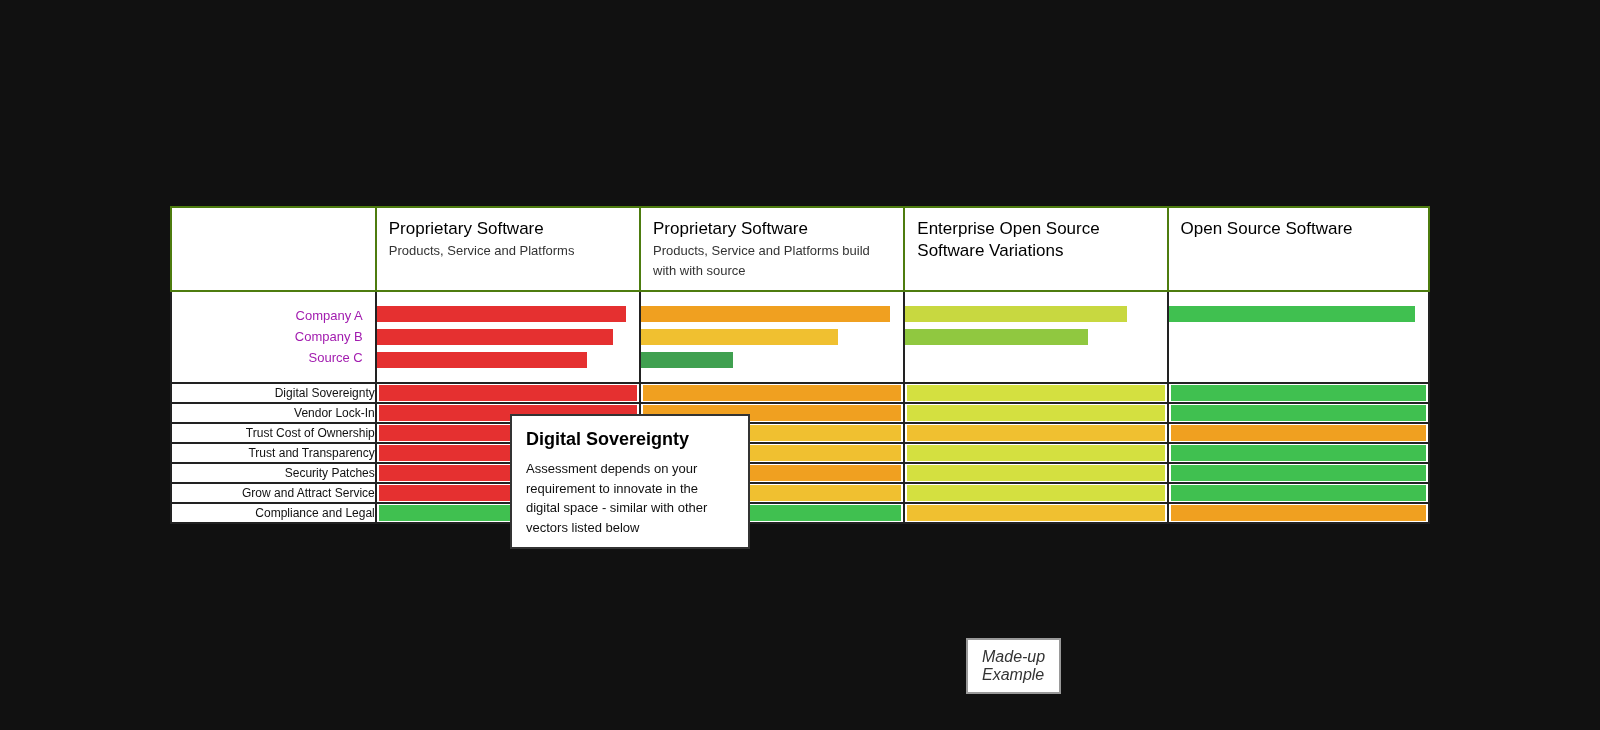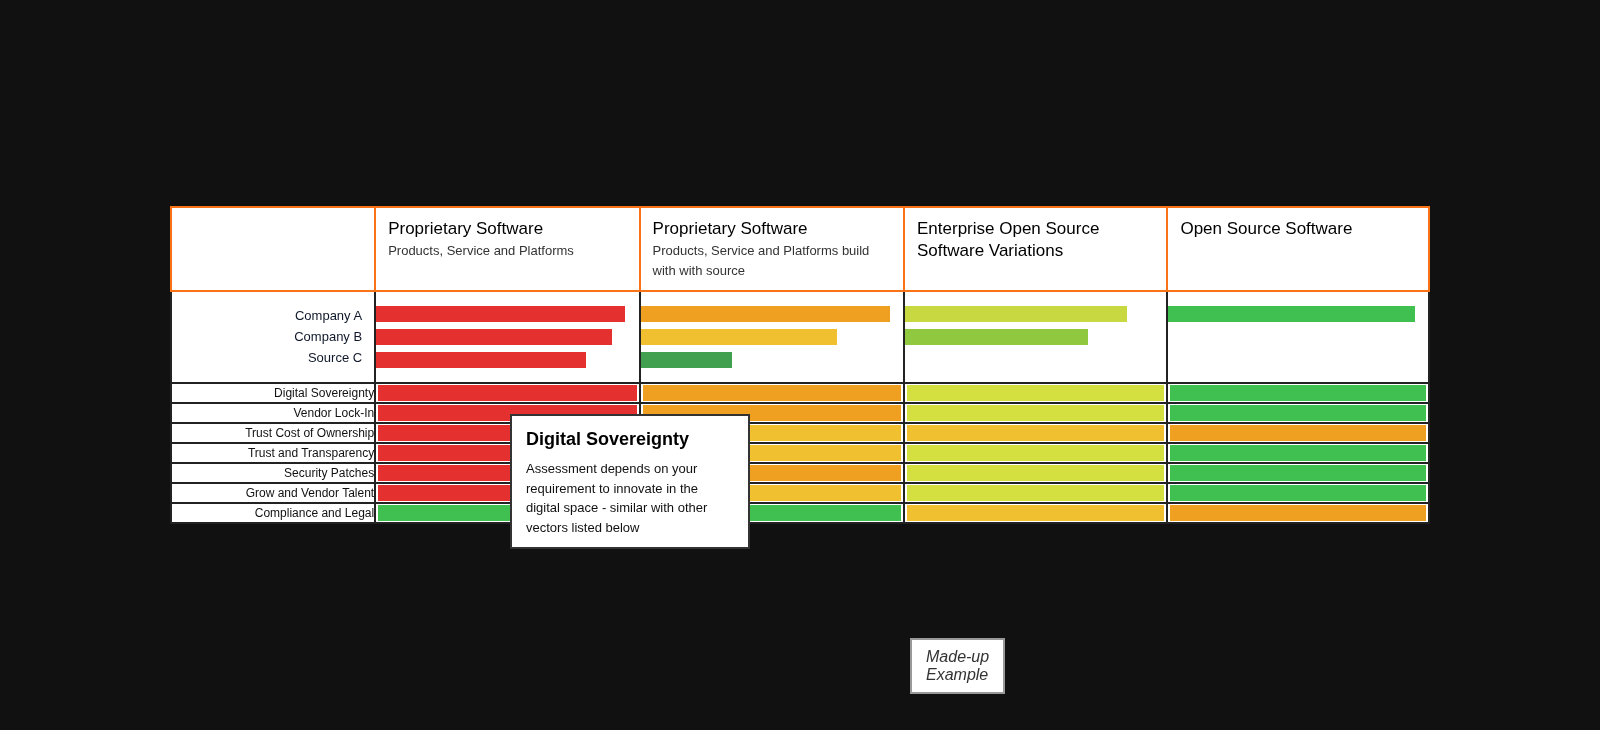--- a/index.html
+++ b/index.html
@@ -17,21 +17,21 @@
       background: #111;
       width: 1260px;
       position: relative;
     }
     .main-table {
       border-collapse: collapse;
       width: 100%;
       background: #fff;
     }
     .main-table td, .main-table th {
-      border: 2px solid #f97316;
+      border: 2px solid #4d7c0f;
     }
     
     .col-label { width: 220px; }
     .col-prop { width: 298px; }
     .col-prop-oss { width: 298px; }
     .col-enterprise { width: 298px; }
     .col-oss { width: 298px; }
 
     
     .header-cell {
@@ -69,21 +69,21 @@
     }
     .company-labels {
       display: flex;
       flex-direction: column;
       align-items: flex-end;
       gap: 6px;
       padding: 8px 4px;
     }
     .company-label {
       font-size: 13px;
-      color: #0f172a;
+      color: #a21caf;
     }
 
     .bars-cell {
       padding: 8px 0 8px 0;
       vertical-align: middle;
       background: #fff;
     }
     .bar-row {
       display: flex;
       align-items: center;
@@ -317,21 +317,21 @@
             <div class="full-bar" style="background:#f0a020;"></div>
           </td>
         <td class="metric-bar-cell bar-wrap">
             <div class="full-bar" style="background:#d4e040;"></div>
           </td>
         <td class="metric-bar-cell bar-wrap">
             <div class="full-bar" style="background:#40c050;"></div>
           </td>
       </tr>
       <tr class="metric-row">
-        <td class="metric-label-cell">Grow and Vendor Talent</td>
+        <td class="metric-label-cell">Grow and Attract Service</td>
         <td class="metric-bar-cell bar-wrap">
             <div class="full-bar" style="background:#e53030;"></div>
           </td>
         <td class="metric-bar-cell bar-wrap">
             <div class="full-bar" style="background:#f0c030;"></div>
           </td>
         <td class="metric-bar-cell bar-wrap">
             <div class="full-bar" style="background:#d4e040;"></div>
           </td>
         <td class="metric-bar-cell bar-wrap">
@@ -354,17 +354,17 @@
           </td>
       </tr>
     </tbody>
   </table>
 
   <div class="tooltip-box" style="top: 208px; left: 340px;">
     <div class="tooltip-title">Digital Sovereignty</div>
     <div class="tooltip-body">Assessment depends on your requirement to innovate in the digital space - similar with other vectors listed below</div>
   </div>
 
-  <div class="made-up-box" style="top: 432px; left: 740px;">
+  <div class="made-up-box" style="top: 432px; left: 796px;">
     <span style="display:block;">Made-up</span>
     <span>Example</span>
   </div>
 </div>
 
 </body></html>

